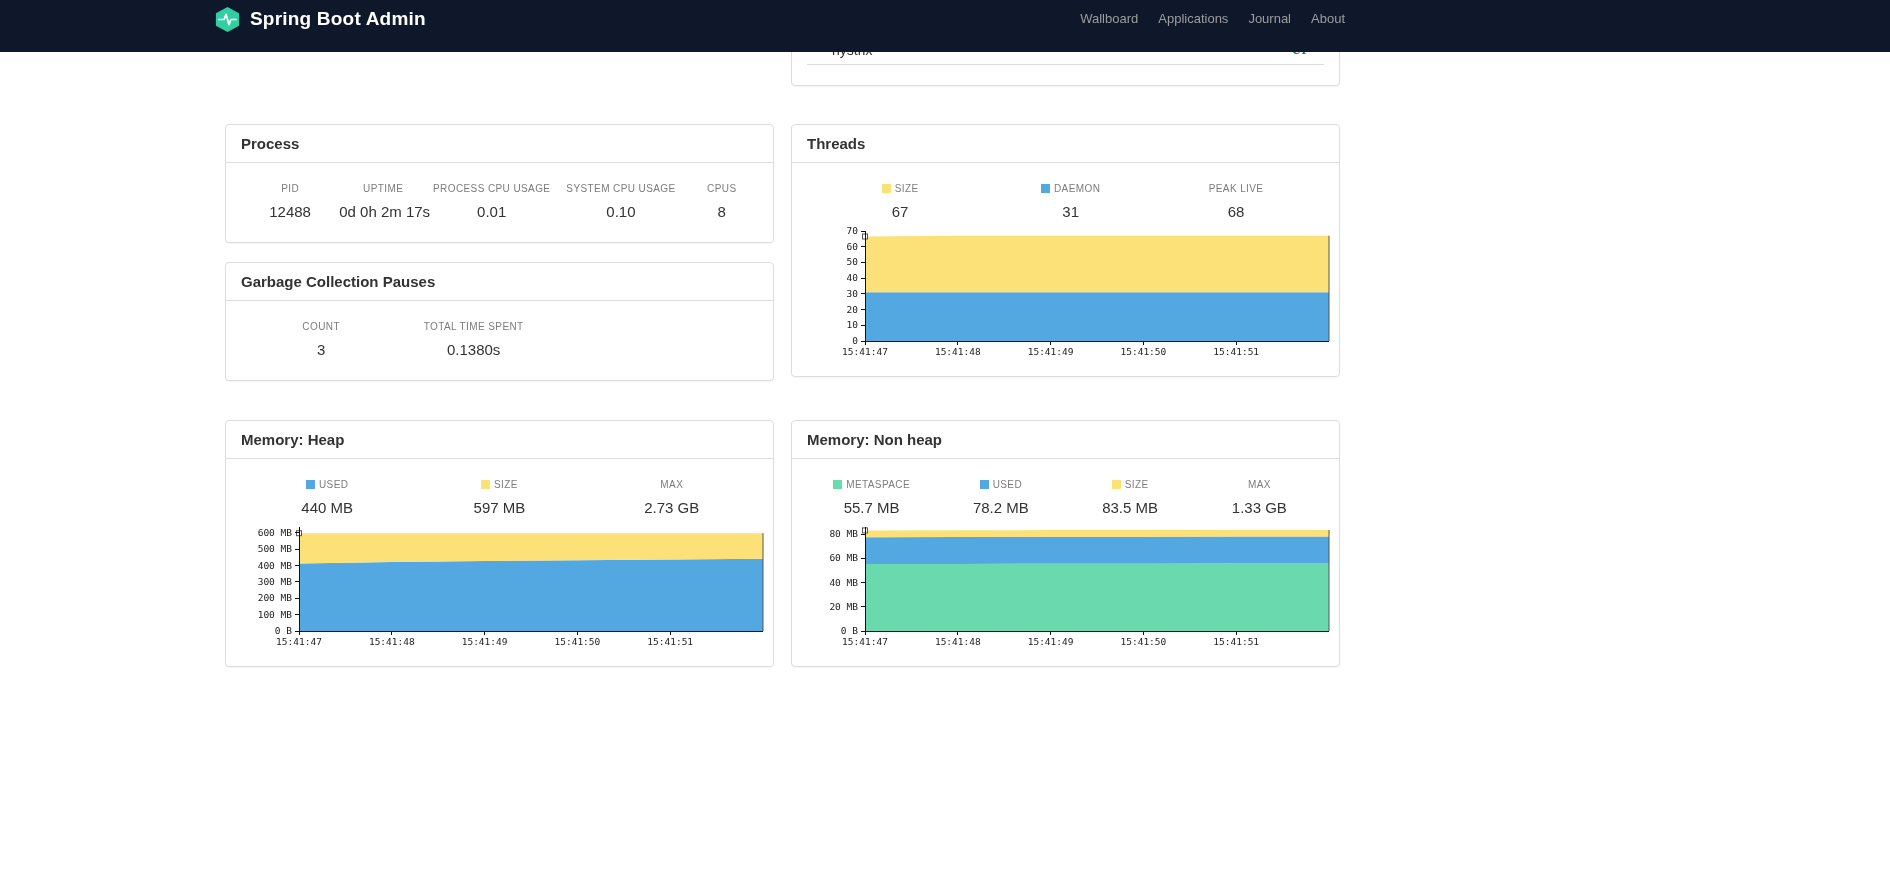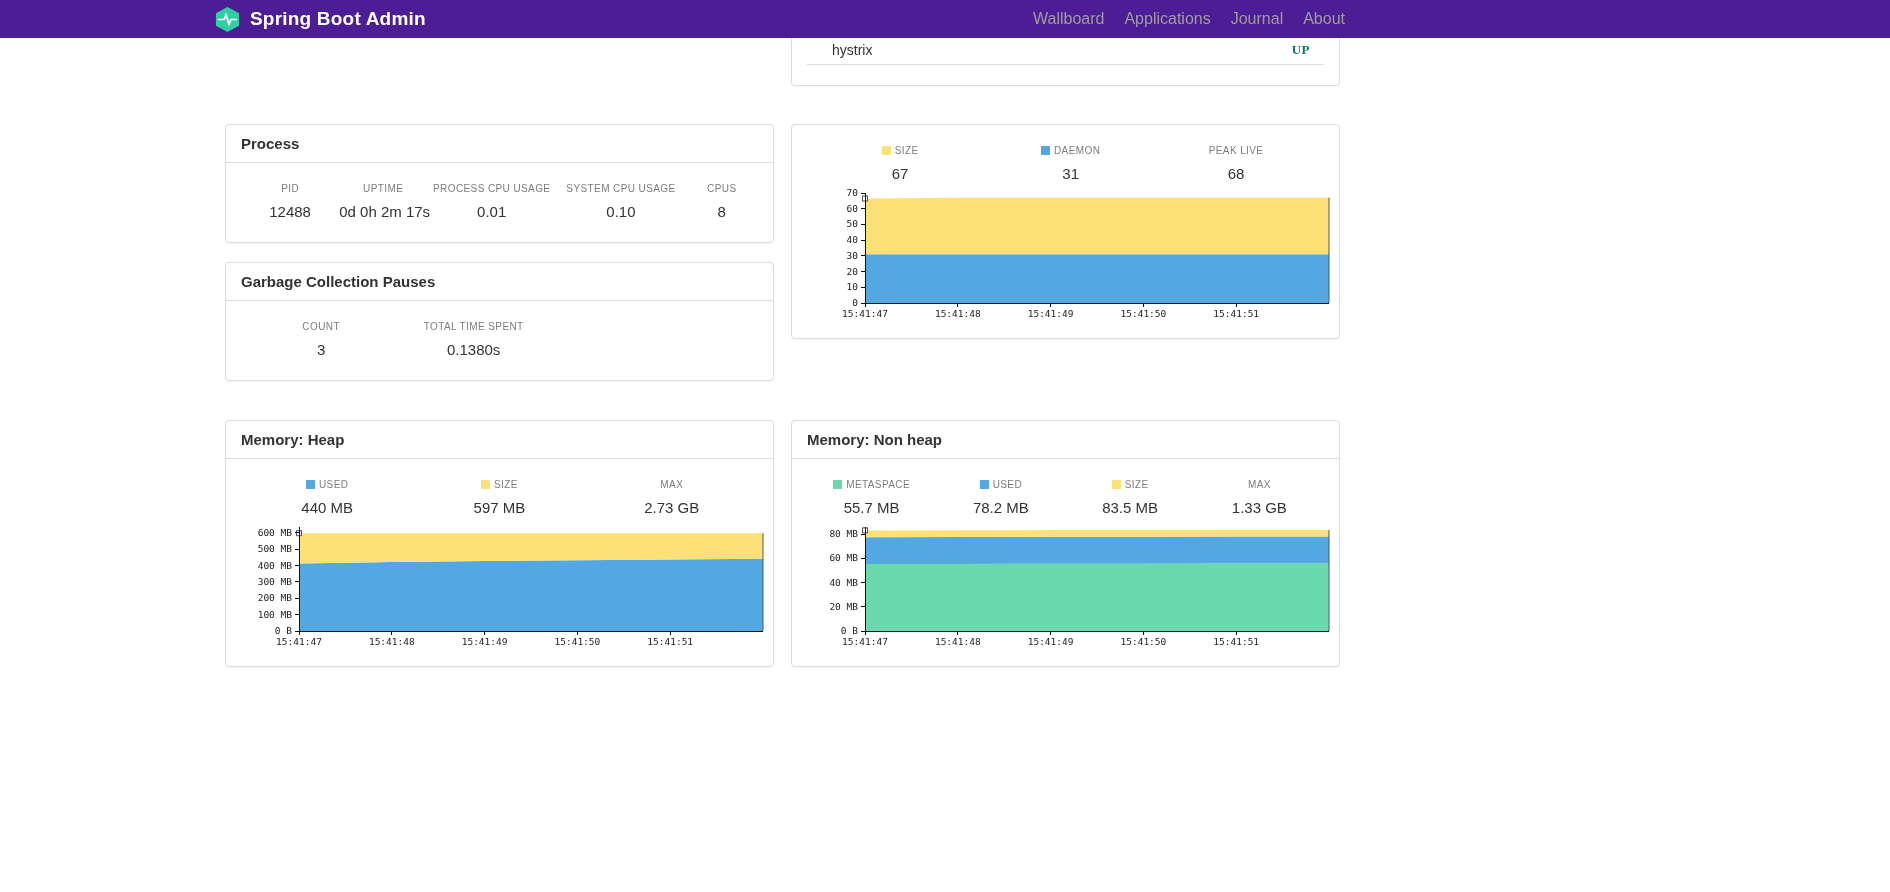--- a/index.html
+++ b/index.html
@@ -8,33 +8,33 @@
     font-family: "Liberation Sans", "DejaVu Sans", sans-serif;
     color:#333;
     padding-top:38px;
     min-height:892px;
     width:1890px;
     overflow-x:hidden;
   }
 
   
   .navbar {
-    position:fixed; top:0; left:0; right:0; height:38px;
-    background:#4c1d95; z-index:1000;
+    position:fixed; top:0; left:0; right:0; height:52px;
+    background:#0f172a; z-index:1000;
   }
   .navbar-inner {
     width:1147px; margin-left:208px; height:38px;
     display:flex; align-items:center; justify-content:space-between;
   }
   .brand { display:flex; align-items:center; gap:9px; padding-left:6px; cursor:pointer; }
   .brand-title { color:#ffffff; font-weight:bold; font-size:19px; letter-spacing:.2px; }
   .brand-logo { width:27px; height:27px; display:block; }
   .nav-links { display:flex; align-items:center; }
   .nav-link {
-    color:#9d9d9d; font-size:16px; line-height:38px; padding:0 10px;
+    color:#9d9d9d; font-size:13px; line-height:38px; padding:0 10px;
     cursor:pointer; text-decoration:none; white-space:nowrap;
   }
 
   
   .container { width:1115px; margin-left:225px; }
   .row { display:flex; gap:17px; }
   .col { width:549px; flex:0 0 549px; display:flow-root; }
   .row-main { margin-top:38px; }
   .row-mem  { margin-top:20px; }
 
@@ -163,20 +163,21 @@
             <div class="metric-label">TOTAL TIME SPENT</div>
             <div class="metric-value">0.1380s</div>
           </div>
         </div>
       </div>
 
     </div>
 
     <div class="col">
       <div class="panel">
+        <div class="panel-heading">Threads</div>
         <div class="panel-body" style="padding-bottom:16px;">
           <div class="metrics">
             <div class="metric w36">
               <div class="metric-label">
                 <span class="swatch" style="background-color: rgb(251, 225, 120);"></span>
                 <span>SIZE</span>
               </div>
               <div class="metric-value">67</div>
             </div>
             <div class="metric w30">

